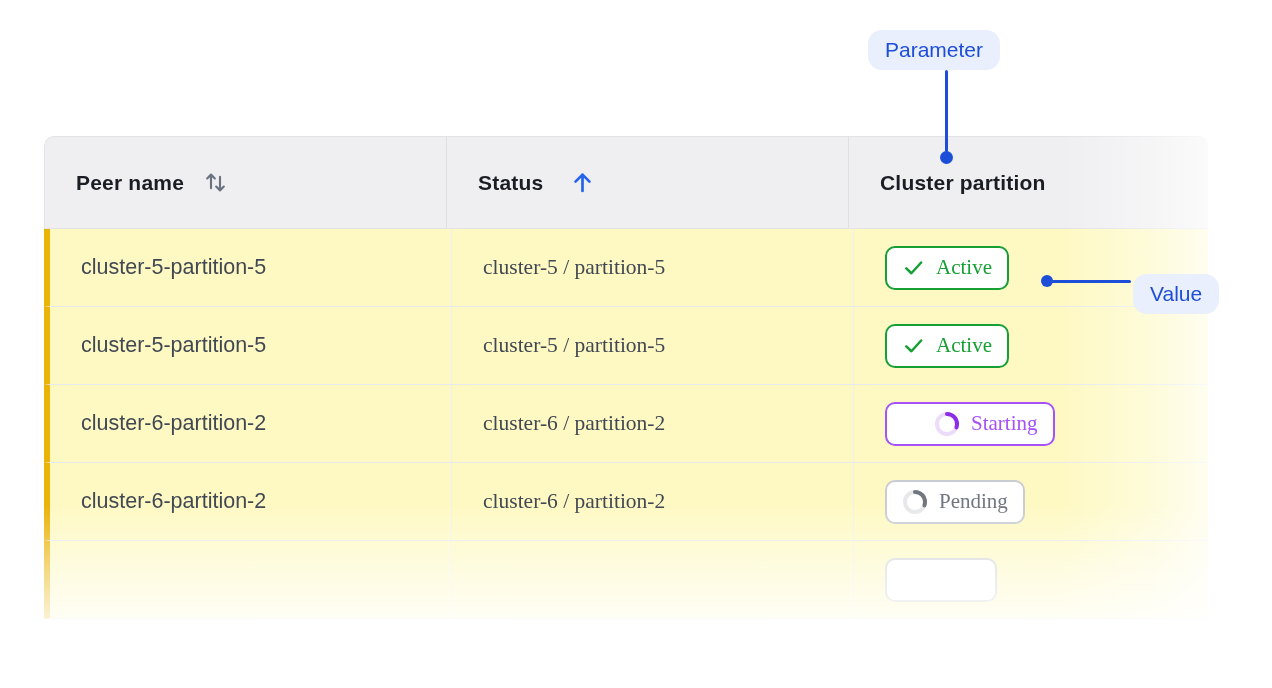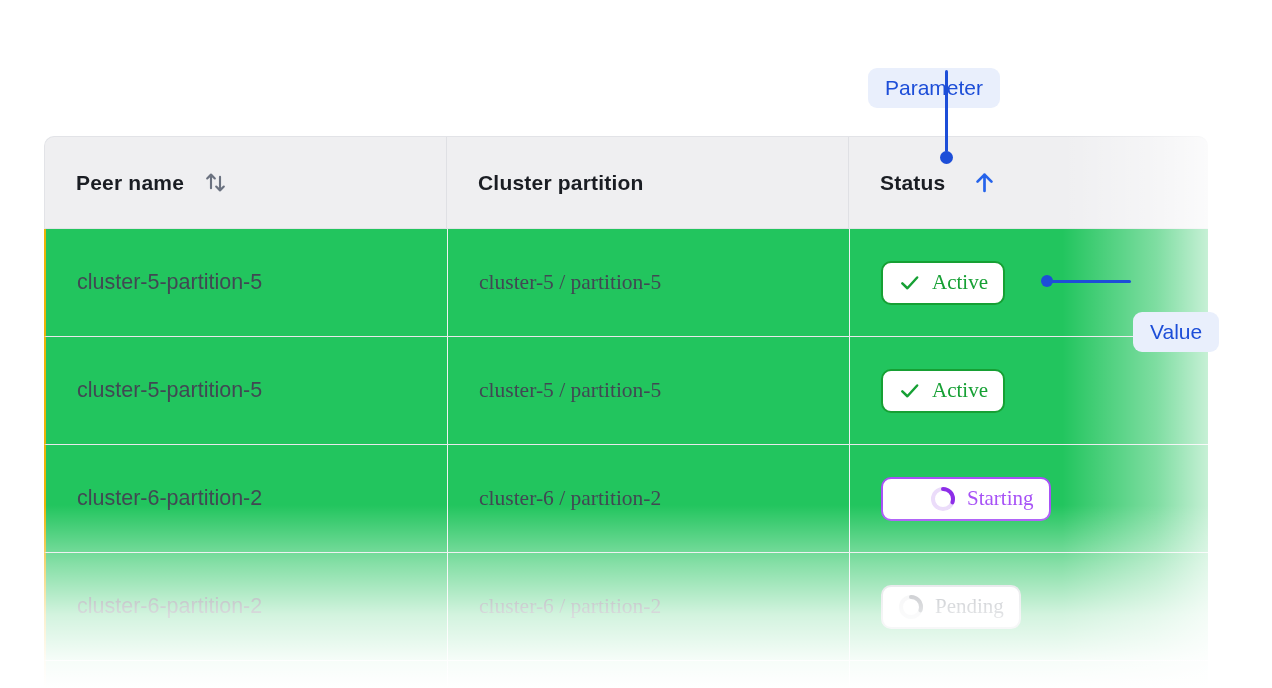--- a/index.html
+++ b/index.html
@@ -15,44 +15,44 @@
     border-radius:10px 10px 0 0;
   }
   .th {
     display:flex; align-items:center; gap:18px; padding-left:31px;
     font-size:21px; font-weight:700; color:#1A1D23; letter-spacing:.2px;
   }
   .th + .th { border-left:1px solid #DFE0E4; }
   .th.status { gap:26px; }
 
   .tr {
-    display:grid; grid-template-columns:401px 402px 361px; height:108px;
-    border-bottom:1px solid #E8E9EC; border-left:2px solid #eab308; background:#22c55e;
+    display:grid; grid-template-columns:401px 402px 361px; height:78px;
+    border-bottom:1px solid #E8E9EC; border-left:6px solid #eab308; background:#fef9c3;
   }
   .td {
     display:flex; align-items:center; height:100%; padding-left:31px;
     font-size:21.5px; color:#414853;
   }
   .td + .td { border-left:1px solid #EFF0F2;font-family:Liberation Serif, serif; }
 
   
   .badge {
     display:inline-flex; align-items:center; gap:11px; height:44px; padding:0 15px;
     border:2px solid; border-radius:10px; font-size:21px; font-weight:500; background:#fff;
     white-space:nowrap;
   }
   .badge.active   { border-color:#16A034; color:#16A034; }
   .badge.starting { border-color:#A751F6; color:#A751F6;padding-left:47px; }
   .badge.pending  { border-color:#C9CCD1; color:#6F7680; }
   .badge.ghost    { border-color:#D2D4D8; width:112px; height:44px; }
 
   
   .pill {
-    position:absolute; z-index:30; padding:8px 17px; border-radius:9px;
-    background:#E9EFFC; color:#1D4ED8; font-size:21px; font-weight:500;margin-top:38px;
+    position:absolute; z-index:30; padding:8px 17px; border-radius:14px;
+    background:#E9EFFC; color:#1D4ED8; font-size:21px; font-weight:500;
   }
   .pill.param { left:868px; top:30px; }
   .pill.value { left:1133px; top:274px; }
   .conn-vline { position:absolute; z-index:30; left:945px; top:70px; width:3px; height:82px; background:#1D4ED8; border-radius:2px; }
   .conn-hline { position:absolute; z-index:30; left:1049px; top:280px; width:82px; height:3px; background:#1D4ED8; border-radius:2px; }
   .conn-dot   { position:absolute; z-index:30; border-radius:50%; background:#1D4ED8; }
   .dot-param  { left:940px; top:151px; width:13px; height:13px; }
   .dot-value  { left:1041px; top:275px; width:12px; height:12px; }
 
   
@@ -77,30 +77,30 @@
     <div class="thead">
       <div class="th">
         <span>Peer name</span>
         <span class="icon">
           <svg width="27" height="27" viewBox="0 0 24 24" fill="none" stroke="#6B7280" stroke-width="1.9" stroke-linecap="round" stroke-linejoin="round">
             <path d="M8 17 V5 M4.6 8.4 L8 5 l3.4 3.4"></path>
             <path d="M16 7 v12 M12.6 15.6 L16 19 l3.4 -3.4"></path>
           </svg>
         </span>
       </div>
-      <div class="th">
-        <span>Cluster partition</span>
-      </div>
       <div class="th status">
         <span>Status</span>
         <span class="icon">
           <svg width="27" height="27" viewBox="0 0 24 24" fill="none" stroke="#2563EB" stroke-width="2.4" stroke-linecap="round" stroke-linejoin="round">
             <path d="M12 19.5 V5 M5.8 11.2 L12 5 l6.2 6.2"></path>
           </svg>
         </span>
+      </div>
+      <div class="th">
+        <span>Cluster partition</span>
       </div>
     </div>
 
     <div class="tr">
       <div class="td">cluster-5-partition-5</div>
       <div class="td">cluster-5 / partition-5</div>
       <div class="td">
         <span class="badge active">
           <span class="icon">
             <svg width="23" height="23" viewBox="0 0 24 24" fill="none" stroke="#16A034" stroke-width="2.6" stroke-linecap="round" stroke-linejoin="round">

